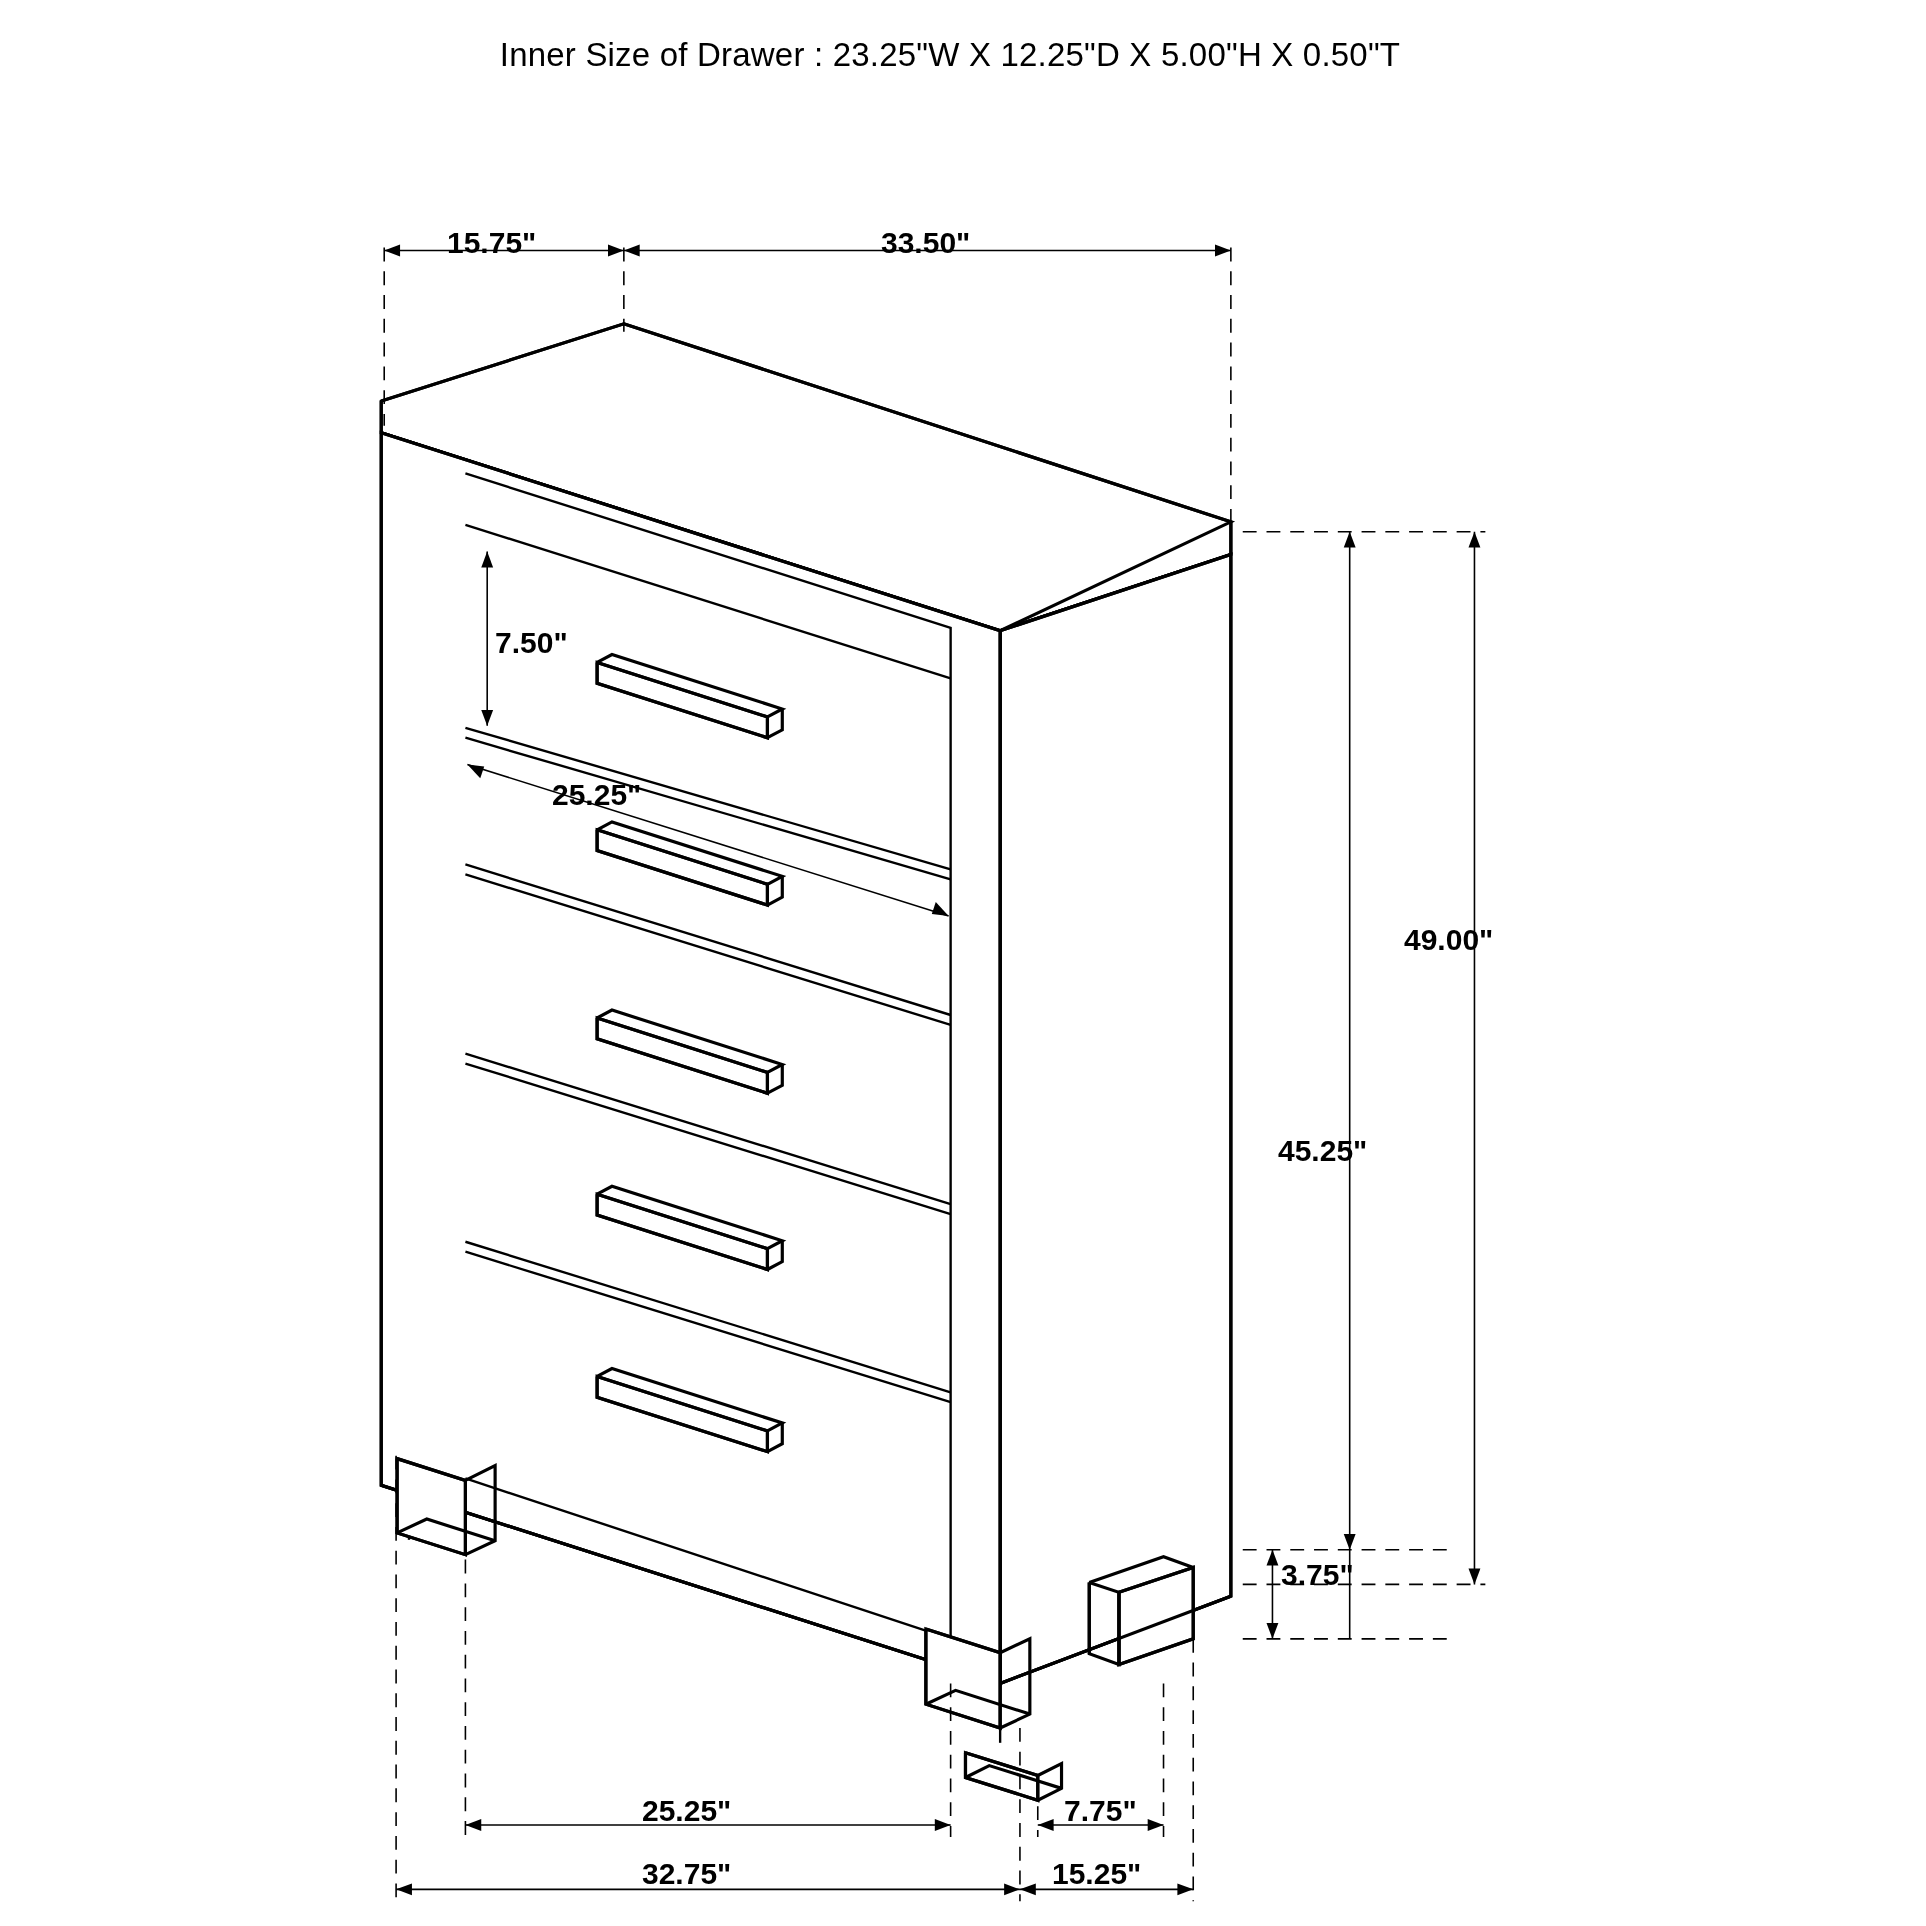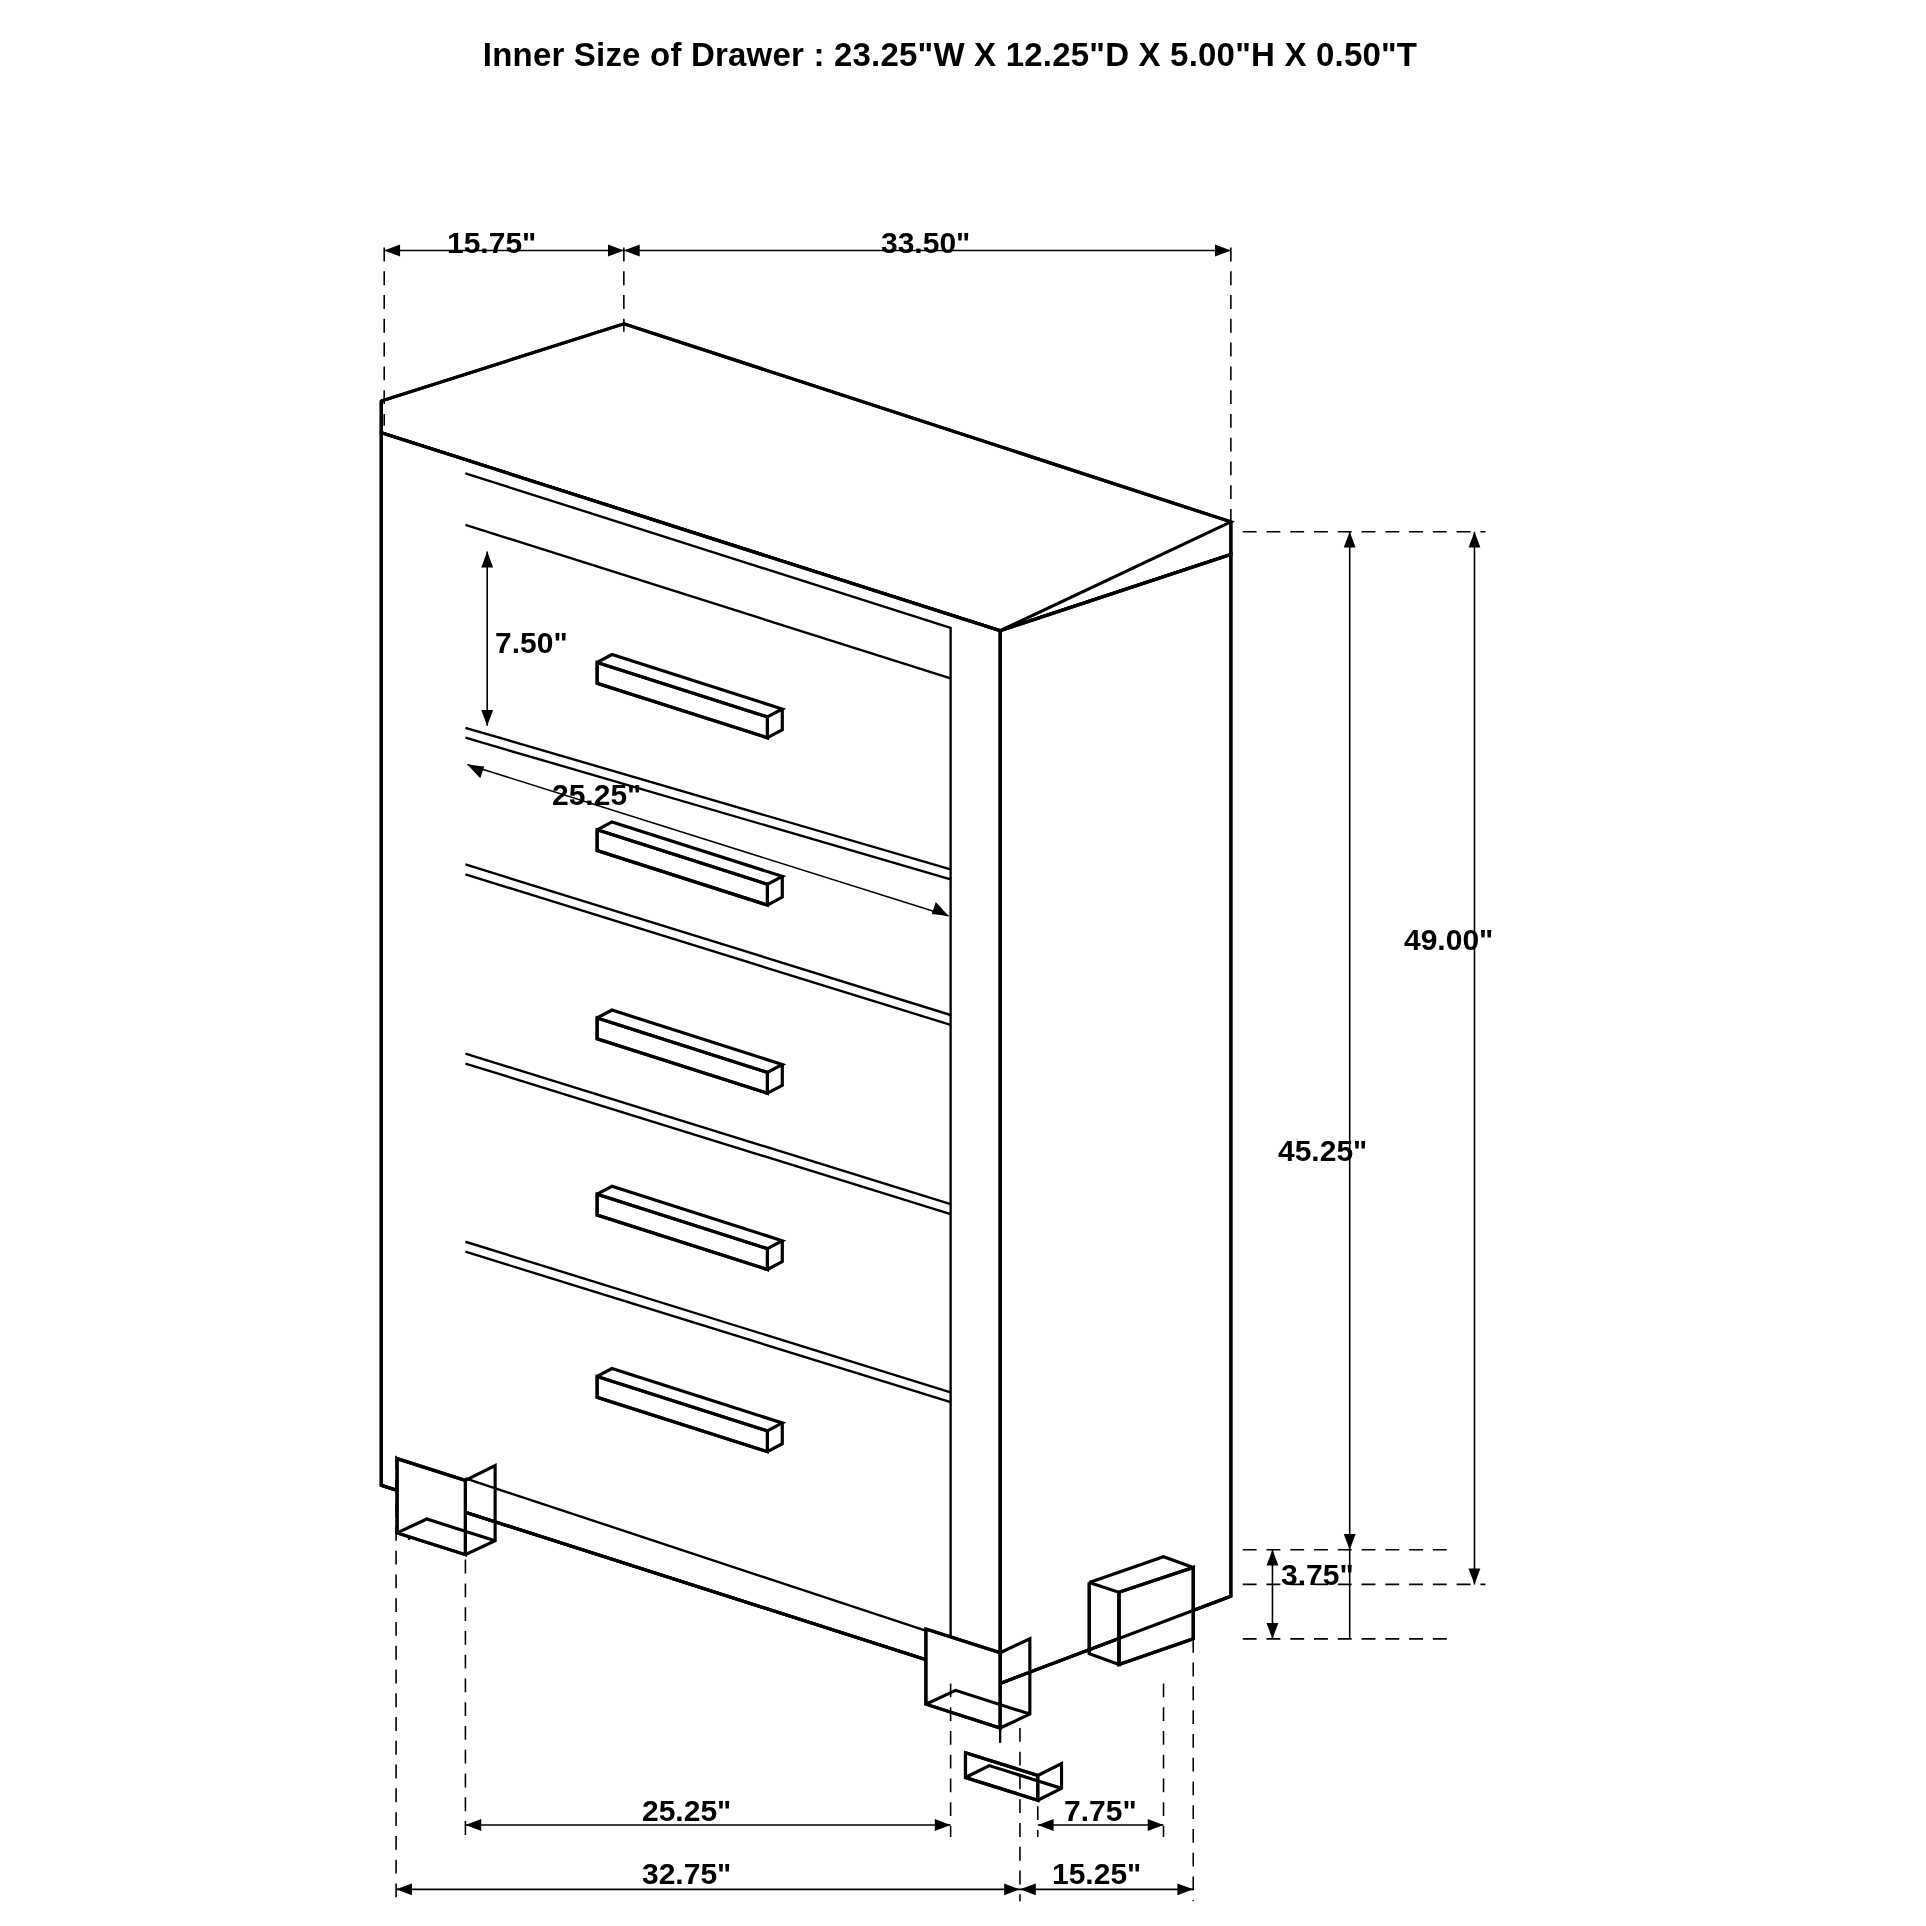--- a/index.html
+++ b/index.html
@@ -21,21 +21,21 @@
     width: 1927px;
     height: 1927px;
   }
   .title {
     position: absolute;
     top: 36px;
     left: 0;
     width: 1900px;
     text-align: center;
     font-size: 33px;
-    font-weight: bold;
+    font-weight: normal;
     letter-spacing: 0.2px;
   }
   svg.drawing {
     position: absolute;
     left: 0;
     top: 0;
     width: 1927px;
     height: 1927px;
   }
   .dimlabel {

